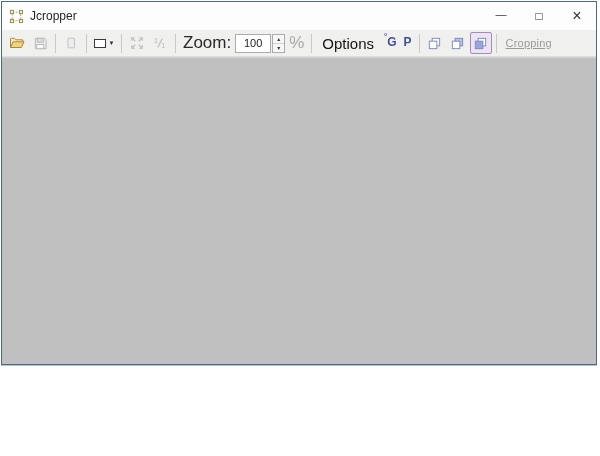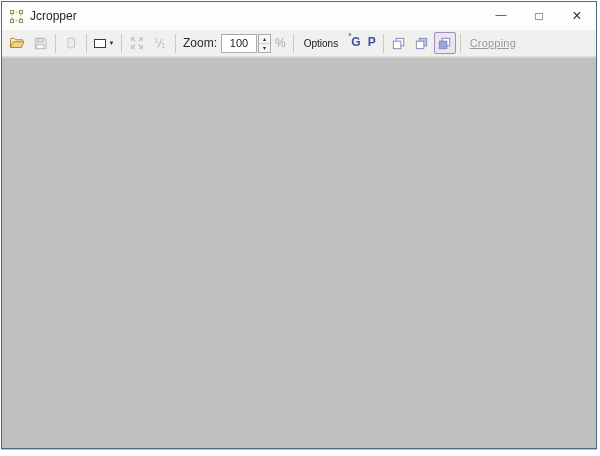--- a/index.html
+++ b/index.html
@@ -6,21 +6,21 @@
   html, body { margin:0; padding:0; }
   body {
     width:600px; height:456px;
     background:#ffffff;
     font-family:"Liberation Sans", sans-serif;
     position:relative;
     overflow:hidden;
   }
   .window {
     position:absolute; left:1px; top:1px;
-    width:596px; height:448px;
+    width:596px; height:364px;
     border:1px solid #4d6880;
     box-shadow:0 1px 0 rgba(158,178,198,.75);
     background:#fff;
     display:flex; flex-direction:column;
   }
   
   .titlebar {
     height:28px; flex:0 0 28px;
     background:#fdfdfd;
     display:flex; align-items:center;
@@ -46,24 +46,24 @@
     white-space:nowrap;
   }
   .tb-btn {
     width:22px; height:22px; flex:0 0 auto;
     display:flex; align-items:center; justify-content:center;
     border:1px solid transparent; border-radius:2px;
   }
   .tb-btn.wide { width:26px; }
   .tb-btn.selected { background:#ece4f2; border-color:#a48bc0; }
   .tb-sep { width:1px; height:19px; background:#c9c9c9; margin:0 3px; flex:0 0 auto; }
-  .tb-label { font-size:12px; color:#2a2a2a; padding:0 3px;text-align:center; }
+  .tb-label { font-size:17px; color:#2a2a2a; padding:0 3px;text-align:center; }
   .tb-label.dim { color:#a9a9a9; }
   .text-btn {
-    font-size:10px; color:#141414;
+    font-size:15px; color:#141414;
     height:22px; display:flex; align-items:center;
     padding:0 5px; border:1px solid transparent; border-radius:2px;
   }
   .accent-btn {
     color:#3f4f9f; font-weight:700; font-size:12px;
     height:22px; display:flex; align-items:flex-start; padding:2px 3px 0 3px;
   }
   .accent-btn .deg { font-size:8px; line-height:8px; margin-top:-1px; }
   .accent-btn .ltr { line-height:16px; }
   

